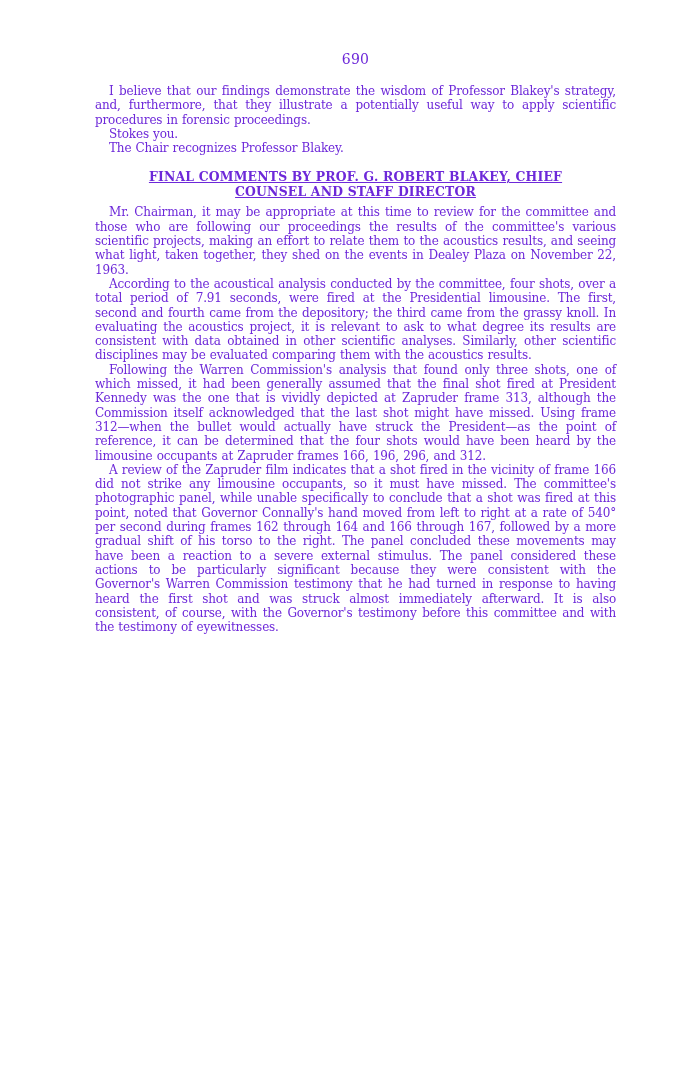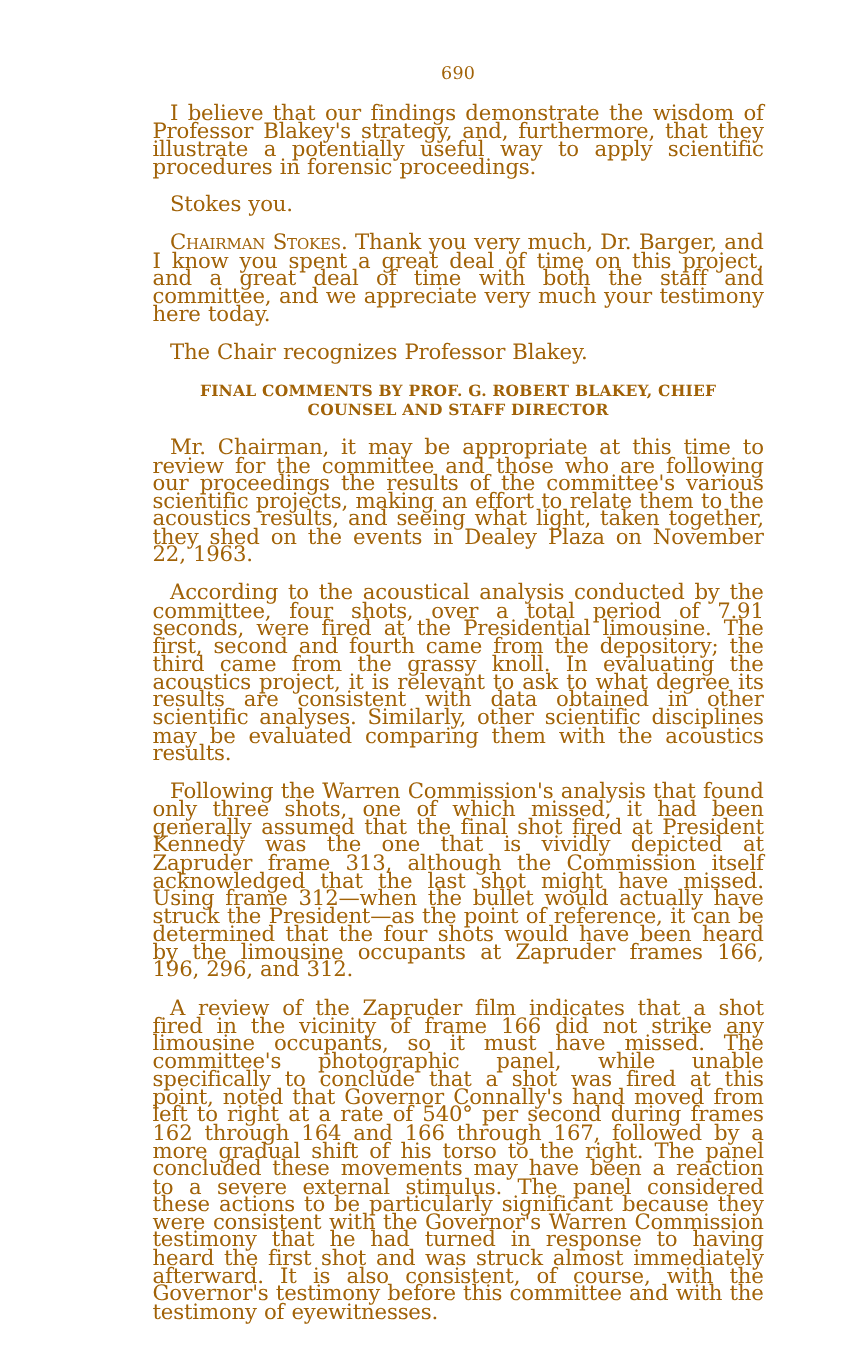--- a/index.html
+++ b/index.html
@@ -1,46 +1,45 @@
 <!DOCTYPE html>
 <html><head>
 <meta charset="utf-8">
 <style>
   html, body { margin: 0; padding: 0; background: #ffffff; }
   body { width: 691px; height: 1081px; position: relative; overflow: hidden; }
   .page {
-    position: absolute; left: 106px; top: 50px; width: 521px;
+    position: absolute; left: 95px; top: 50px; width: 521px;
     font-family: "DejaVu Serif", "Liberation Serif", serif;
-    color: #a16207;
+    color: #6d28d9;
   }
   .page-number {
     text-align: center; font-size: 14px; line-height: 18px;
     margin: 0 0 16px 0; letter-spacing: 0.2px;
   }
   p {
-    margin: 16px; font-size: 17px; line-height: 14.3px;
+    margin: 0; font-size: 12px; line-height: 14.3px;
     text-align: justify; text-indent: 14px; letter-spacing: -0.15px;
     word-spacing: 0.5px;
   }
   .sc { font-variant: small-caps; }
   h2 {
     font-family: "DejaVu Serif", "Liberation Serif", serif;
     font-weight: bold; font-size: 12.4px; line-height: 15px;
-    text-align: center; margin: 14px 20px 6px 20px; letter-spacing: 0.2px;
+    text-align: center; margin: 14px 20px 6px 20px; letter-spacing: 0.2px; text-decoration: underline;
   }
 </style>
 </head>
 <body>
 
 <div class="page">
   <div class="page-number">690</div>
 
   <p><span>I believe that our findings demonstrate the wisdom of Professor Blakey's strategy, and, furthermore, that they illustrate a potentially useful way to apply scientific procedures in forensic proceedings.</span></p>
   <p><span>Stokes you.</span></p>
-  <p><span class="sc">Chairman Stokes.</span><span> Thank you very much, Dr. Barger, and I know you spent a great deal of time on this project, and a great deal of time with both the staff and committee, and we appreciate very much your testimony here today.</span></p>
   <p><span>The Chair recognizes Professor Blakey.</span></p>
 
   <h2>FINAL COMMENTS BY PROF. G. ROBERT BLAKEY, CHIEF COUNSEL AND STAFF DIRECTOR</h2>
 
   <p><span>Mr. Chairman, it may be appropriate at this time to review for the committee and those who are following our proceedings the results of the committee's various scientific projects, making an effort to relate them to the acoustics results, and seeing what light, taken together, they shed on the events in Dealey Plaza on November 22, 1963.</span></p>
   <p><span>According to the acoustical analysis conducted by the committee, four shots, over a total period of 7.91 seconds, were fired at the Presidential limousine. The first, second and fourth came from the depository; the third came from the grassy knoll. In evaluating the acoustics project, it is relevant to ask to what degree its results are consistent with data obtained in other scientific analyses. Similarly, other scientific disciplines may be evaluated comparing them with the acoustics results.</span></p>
   <p><span>Following the Warren Commission's analysis that found only three shots, one of which missed, it had been generally assumed that the final shot fired at President Kennedy was the one that is vividly depicted at Zapruder frame 313, although the Commission itself acknowledged that the last shot might have missed. Using frame 312—when the bullet would actually have struck the President—as the point of reference, it can be determined that the four shots would have been heard by the limousine occupants at Zapruder frames 166, 196, 296, and 312.</span></p>
   <p><span>A review of the Zapruder film indicates that a shot fired in the vicinity of frame 166 did not strike any limousine occupants, so it must have missed. The committee's photographic panel, while unable specifically to conclude that a shot was fired at this point, noted that Governor Connally's hand moved from left to right at a rate of 540° per second during frames 162 through 164 and 166 through 167, followed by a more gradual shift of his torso to the right. The panel concluded these movements may have been a reaction to a severe external stimulus. The panel considered these actions to be particularly significant because they were consistent with the Governor's Warren Commission testimony that he had turned in response to having heard the first shot and was struck almost immediately afterward. It is also consistent, of course, with the Governor's testimony before this committee and with the testimony of eyewitnesses.</span></p>
 </div>
 

